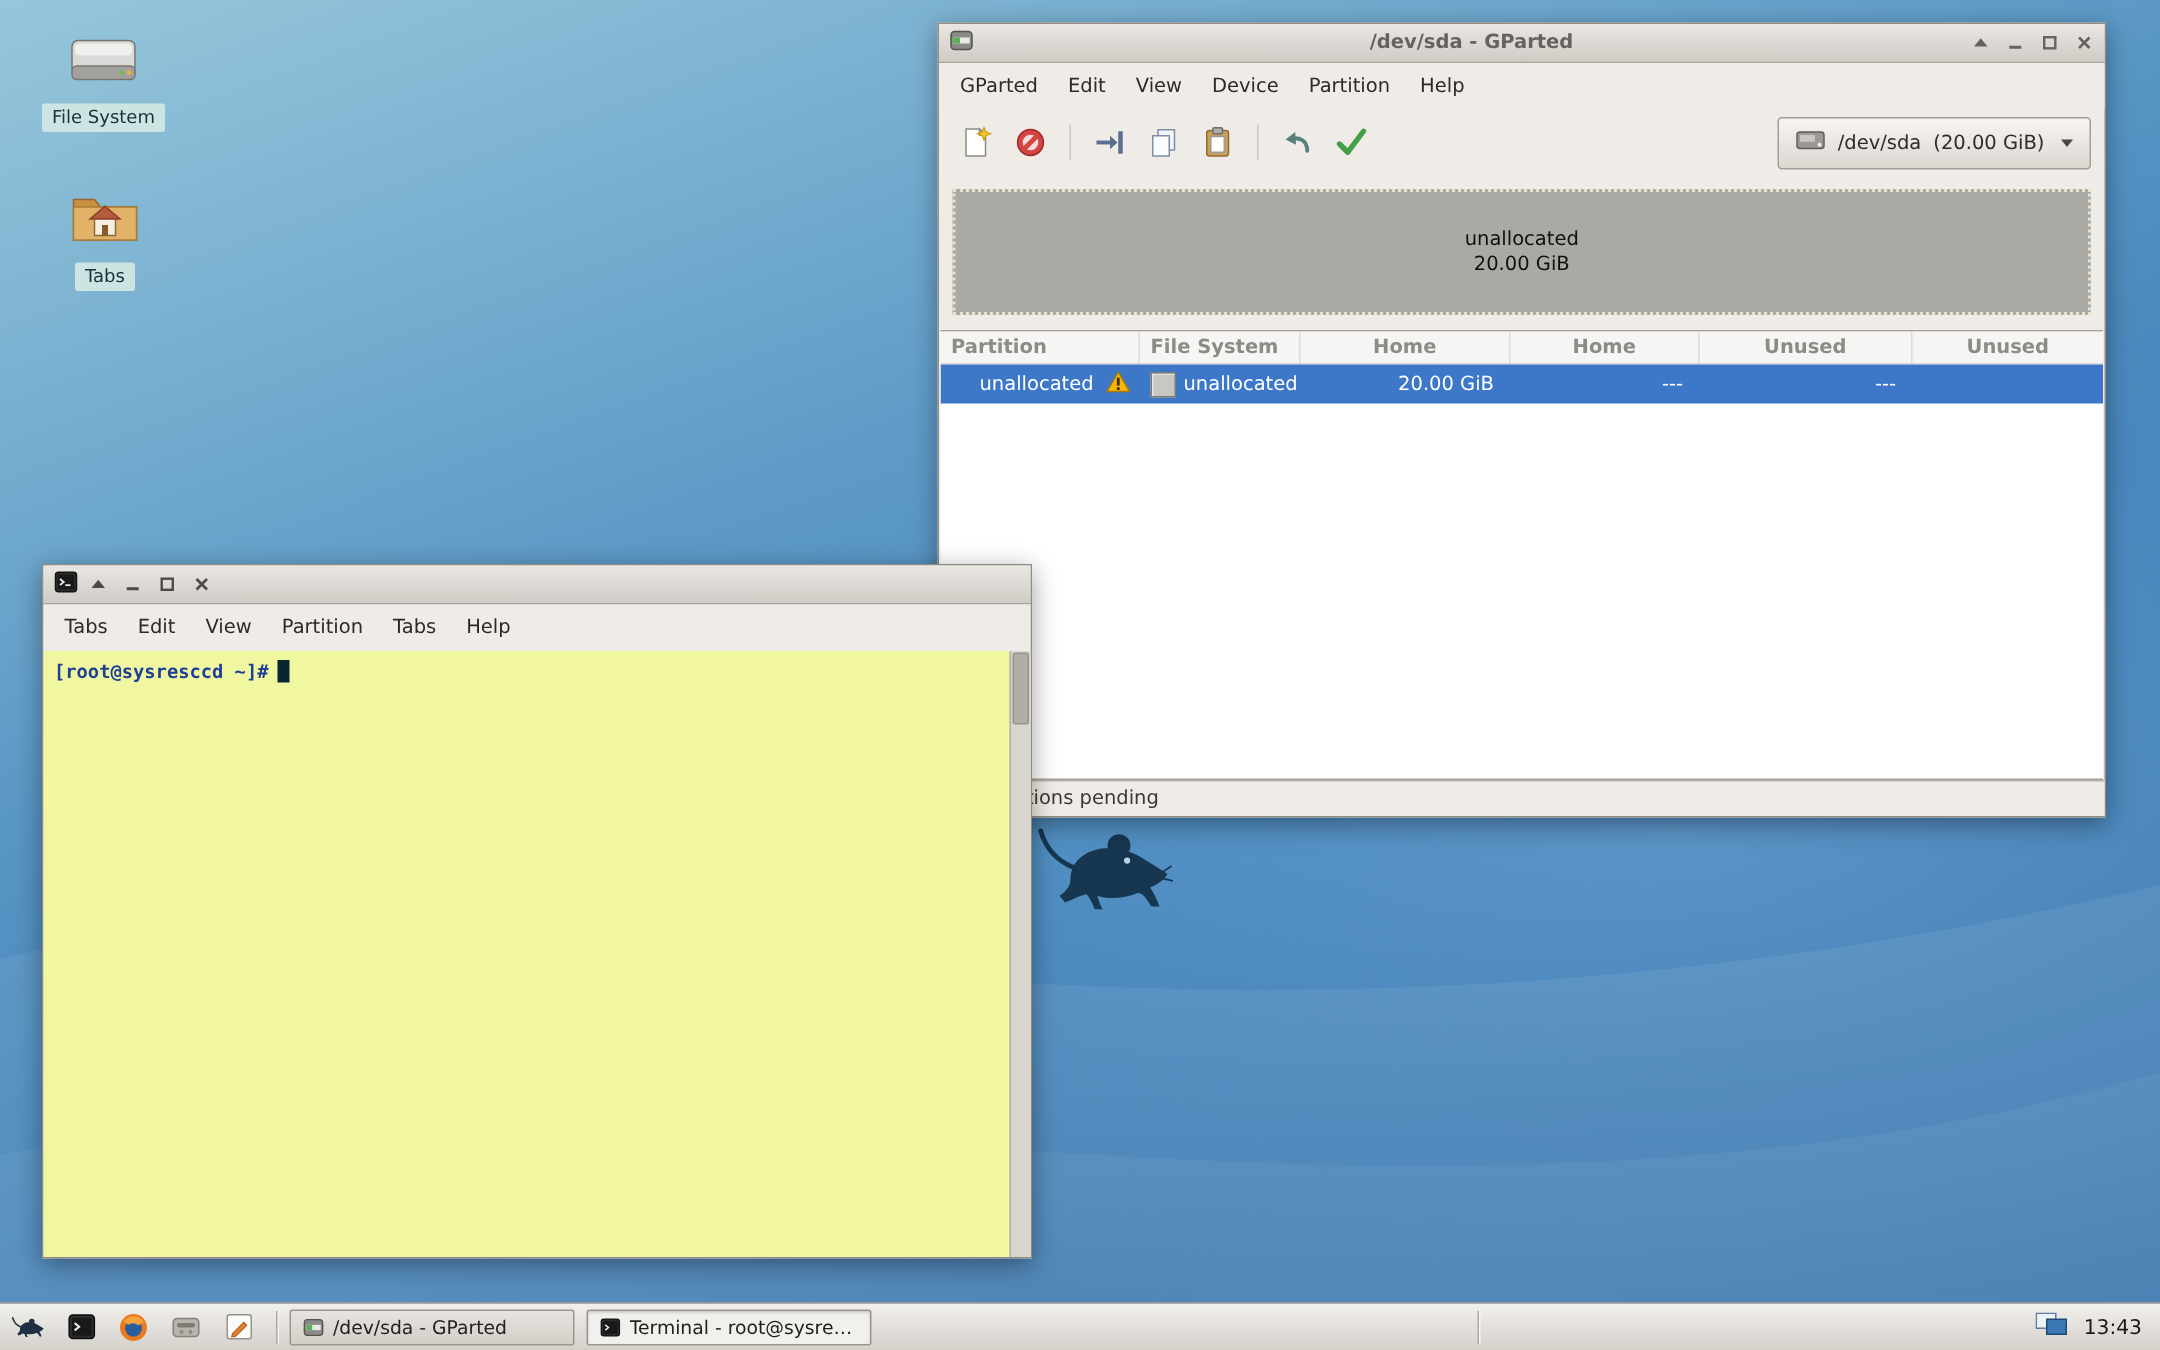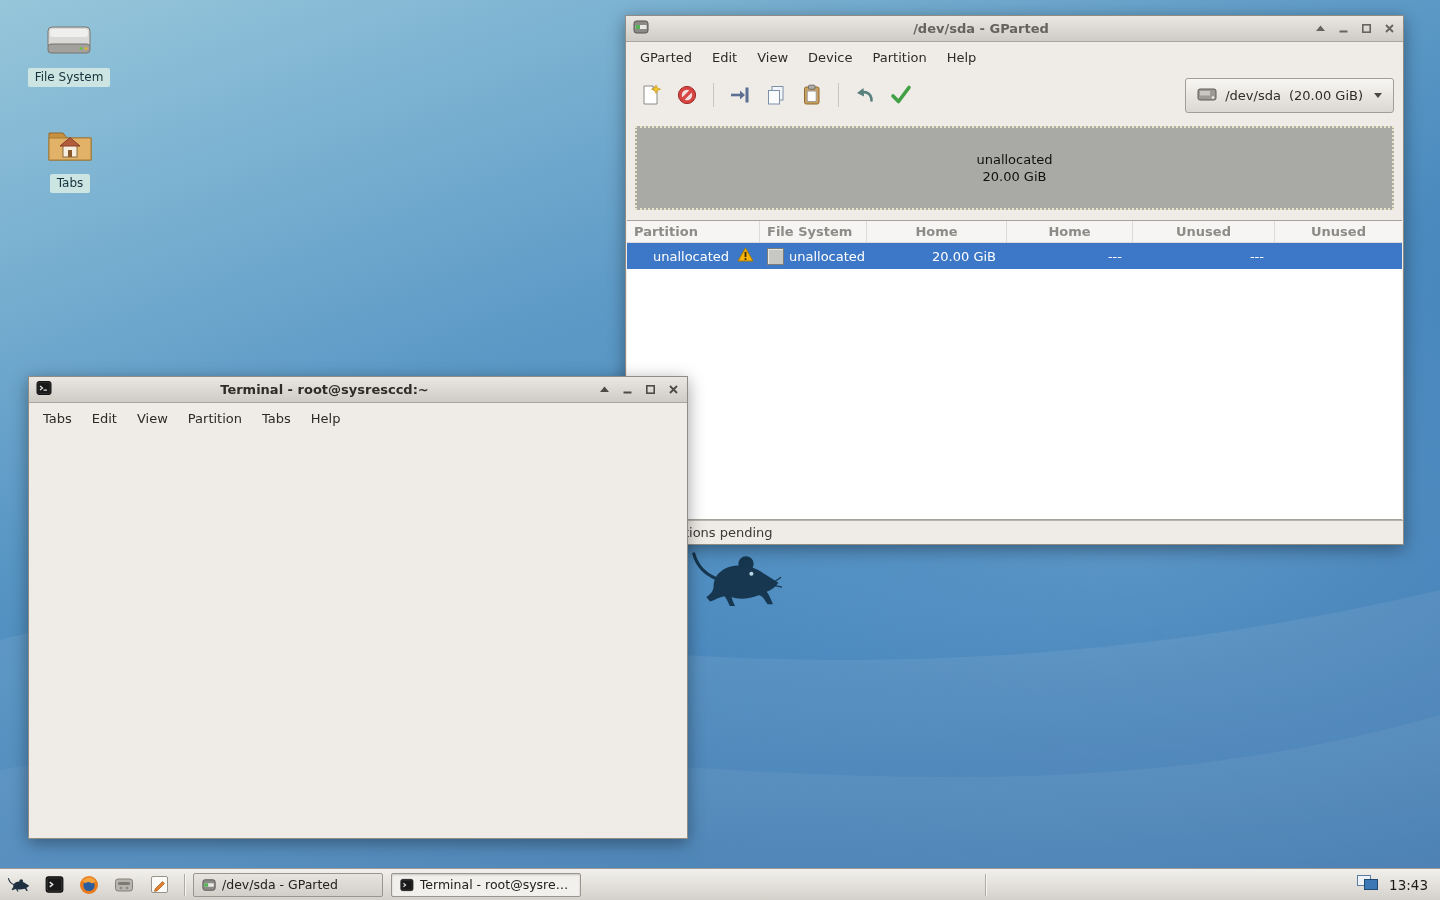--- a/index.html
+++ b/index.html
@@ -317,21 +317,20 @@
 <div class="window" id="terminal-window">
   <div class="titlebar">
     <span>
       <svg width="16" height="16" viewBox="0 0 16 16">
         <rect x="1" y="1.5" width="14" height="13" rx="2" fill="#2e2e2e" stroke="#121212"></rect>
         <rect x="2.5" y="3" width="11" height="10" fill="#191919"></rect>
         <path d="M4,6 L6.5,8 L4,10" stroke="#e8e8e8" stroke-width="1.2" fill="none"></path>
         <rect x="7.5" y="9.5" width="3.5" height="1.2" fill="#e8e8e8"></rect>
       </svg>
     </span>
-    <span class="title">Terminal - root@sysresccd:~</span>
     <span class="win-btns">
       <span class="win-btn">
         <svg width="11" height="11" viewBox="0 0 11 11">
             <polygon points="5.5,2.5 10,8 1,8" fill="#4e4a45"></polygon>
           </svg>
       </span>
       <span class="win-btn">
         <svg width="11" height="11" viewBox="0 0 11 11">
             <rect x="1.5" y="7.5" width="8" height="2" fill="#4e4a45"></rect>
           </svg>
@@ -351,20 +350,29 @@
 
   <div class="menubar">
     <span class="menu-item">Tabs</span>
     <span class="menu-item">Edit</span>
     <span class="menu-item">View</span>
     <span class="menu-item">Partition</span>
     <span class="menu-item">Tabs</span>
     <span class="menu-item">Help</span>
   </div>
 
+  <div class="term-body">
+    <div class="prompt-line">
+      <span>[root@sysresccd ~]#</span>
+      <span class="cursor"></span>
+    </div>
+    <div class="term-scrollbar">
+      <div class="term-thumb"></div>
+    </div>
+  </div>
 </div>
 
 <div class="taskbar">
   <div class="launchers">
     <span class="launcher">
       <svg width="22" height="16" viewBox="0 0 100 66">
         <path d="M2,4 C6,18 14,26 26,31" stroke="#1d2f40" stroke-width="5" fill="none" stroke-linecap="round"></path>
         <circle cx="60" cy="15" r="8.5" fill="#1d2f40"></circle>
         <path d="M26,31 C30,22 42,16 54,17 C62,17 72,20 80,26 C85,29 90,32 96,36 C93,41 88,44 83,46 C86,50 88,55 90,60 L84,60 C80,54 78,50 74,50 C64,54 52,55 44,52 C45,56 46,59 48,62 L42,62 C40,57 38,53 36,51 C30,52 26,55 20,57 L16,52 C22,48 24,44 24,40 C24,36 25,33 26,31 Z" fill="#1d2f40"></path>
       </svg>

